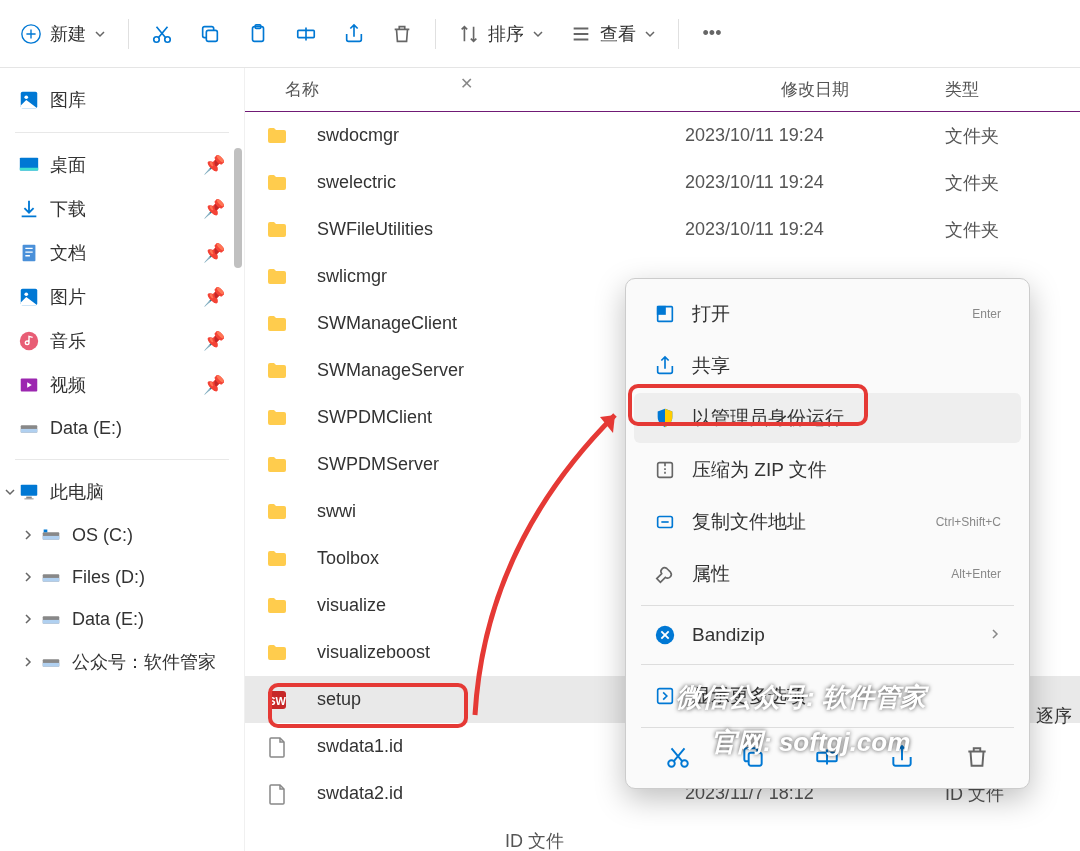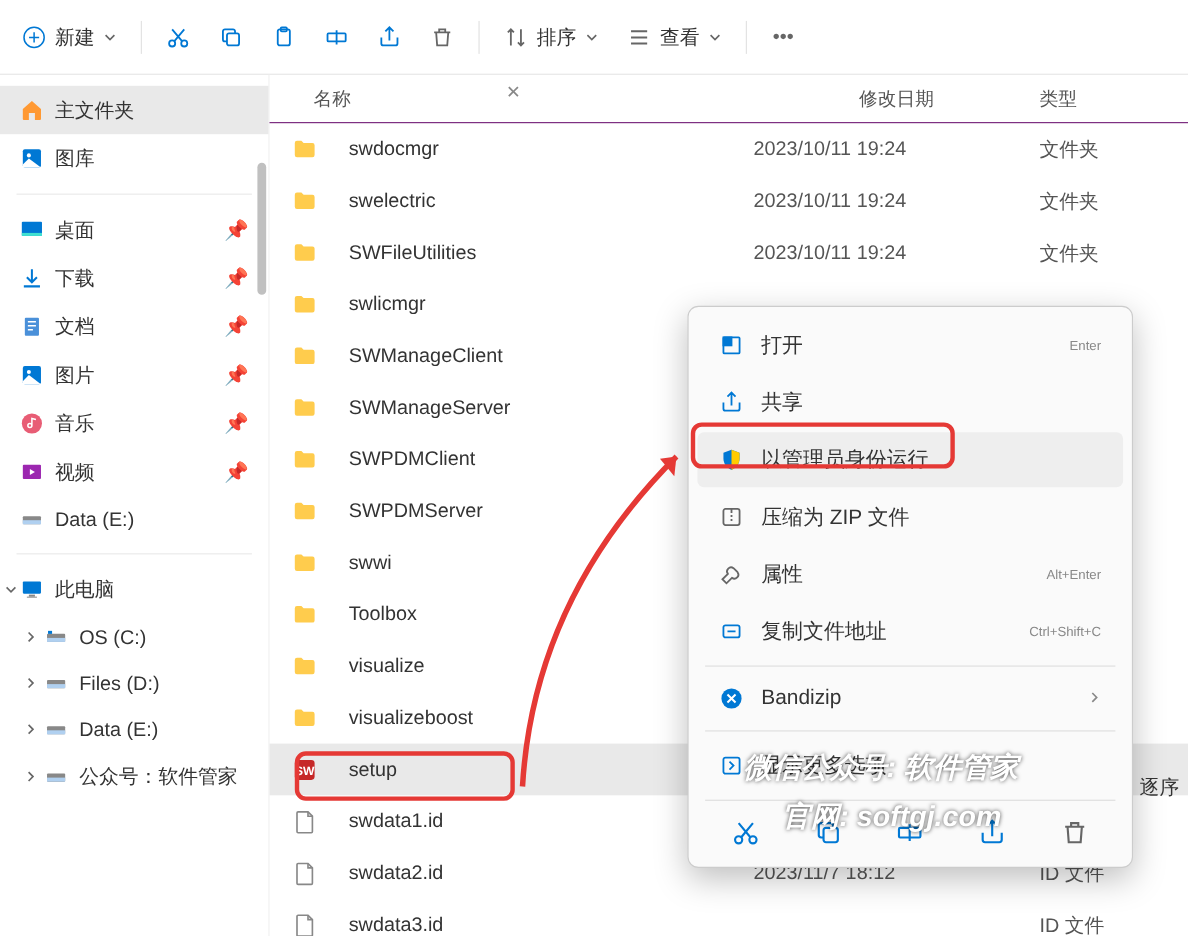--- a/index.html
+++ b/index.html
@@ -157,28 +157,20 @@
   <div class="tb-sep"></div>
   <div class="tb-btn">
       <span class="tb-icon" style="color:#666;">•••</span>
     </div>
 </div>
 
 <div class="main">
 
   <div class="sidebar">
     <div class="scroll-thumb"></div>
-    <div class="side-item active">
-      <span class="side-icon">
-          <svg viewBox="0 0 24 24">
-            <path d="M3 11l9-8 9 8v10a1 1 0 01-1 1h-5v-7h-6v7H4a1 1 0 01-1-1V11z" fill="#ff9933"></path>
-          </svg>
-        </span>
-      <span>主文件夹</span>
-    </div>
     <div class="side-item">
       <span class="side-icon">
           <svg viewBox="0 0 24 24">
             <rect x="3" y="3" width="18" height="18" rx="2" fill="#0078d4"></rect>
             <circle cx="9" cy="9" r="2" fill="#fff"></circle>
             <path d="M3 18l6-6 12 9H3z" fill="#fff"></path>
           </svg>
         </span>
       <span>图库</span>
     </div>
@@ -502,29 +494,20 @@
                 <path class="doc-svg" d="M6 3h9l4 4v14a1 1 0 01-1 1H6a1 1 0 01-1-1V4a1 1 0 011-1z"></path>
                 <path class="doc-svg" d="M15 3v4h4"></path>
               </svg>
             </span>
             <span>swdata2.id</span>
           </div>
           <div class="file-date">2023/11/7 18:12</div>
           <div class="file-type">ID 文件</div>
         </div>
         <div class="file-row">
-          <div class="file-name">
-            <span class="file-icon">
-              <svg viewBox="0 0 24 24">
-                <path class="doc-svg" d="M6 3h9l4 4v14a1 1 0 01-1 1H6a1 1 0 01-1-1V4a1 1 0 011-1z"></path>
-                <path class="doc-svg" d="M15 3v4h4"></path>
-              </svg>
-            </span>
-            <span>swdata3.id</span>
-          </div>
           <div class="file-date"></div>
           <div class="file-type">ID 文件</div>
         </div>
       </div>
   </div>
 </div>
 
 <div class="ctx">
   <div class="ctx-item">
     <span class="ctx-icon">
@@ -557,36 +540,36 @@
     <span class="ctx-icon">
         <svg viewBox="0 0 24 24" fill="none" stroke="#666" stroke-width="1.8">
           <rect x="4" y="4" width="16" height="16" rx="2"></rect>
           <path d="M12 4v4M12 10v2M12 14v2"></path>
         </svg>
       </span>
     <span>压缩为 ZIP 文件</span>
   </div>
   <div class="ctx-item">
     <span class="ctx-icon">
+        <svg viewBox="0 0 24 24" fill="none" stroke="#0078d4" stroke-width="1.8">
+          <rect x="4" y="6" width="16" height="12" rx="2"></rect>
+          <path d="M8 12h8"></path>
+        </svg>
+      </span>
+    <span>复制文件地址</span>
+    <span class="ctx-shortcut">Ctrl+Shift+C</span>
+  </div>
+  <div class="ctx-item">
+    <span class="ctx-icon">
         <svg viewBox="0 0 24 24" fill="none" stroke="#666" stroke-width="1.8">
           <path d="M14 6a4 4 0 00-5.6 5.6L3 17l4 4 5.4-5.4A4 4 0 0018 10l-4-4z"></path>
         </svg>
       </span>
     <span>属性</span>
     <span class="ctx-shortcut">Alt+Enter</span>
-  </div>
-  <div class="ctx-item">
-    <span class="ctx-icon">
-        <svg viewBox="0 0 24 24" fill="none" stroke="#0078d4" stroke-width="1.8">
-          <rect x="4" y="6" width="16" height="12" rx="2"></rect>
-          <path d="M8 12h8"></path>
-        </svg>
-      </span>
-    <span>复制文件地址</span>
-    <span class="ctx-shortcut">Ctrl+Shift+C</span>
   </div>
   <div class="ctx-sep"></div>
   <div class="ctx-item">
     <span class="ctx-icon">
         <svg viewBox="0 0 24 24">
           <circle cx="12" cy="12" r="10" fill="#0078d4"></circle>
           <path d="M8 8l8 8M8 16l8-8" stroke="#fff" stroke-width="2"></path>
         </svg>
       </span>
     <span>Bandizip</span>

